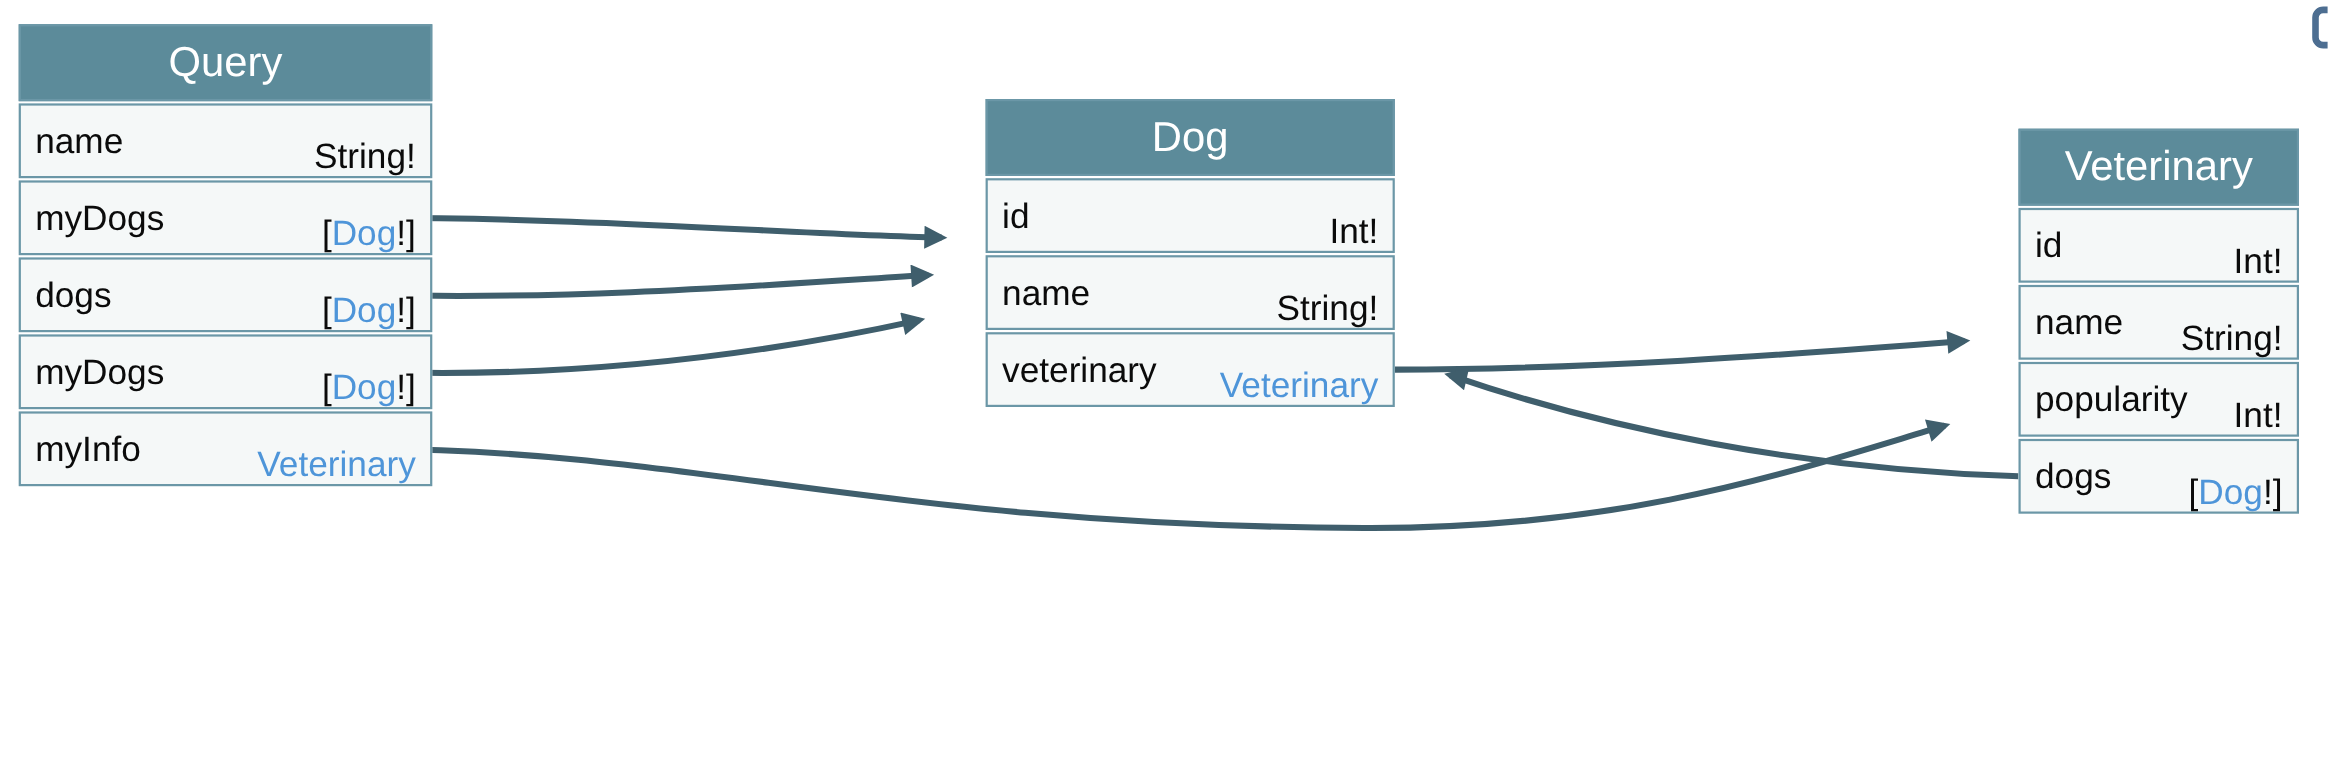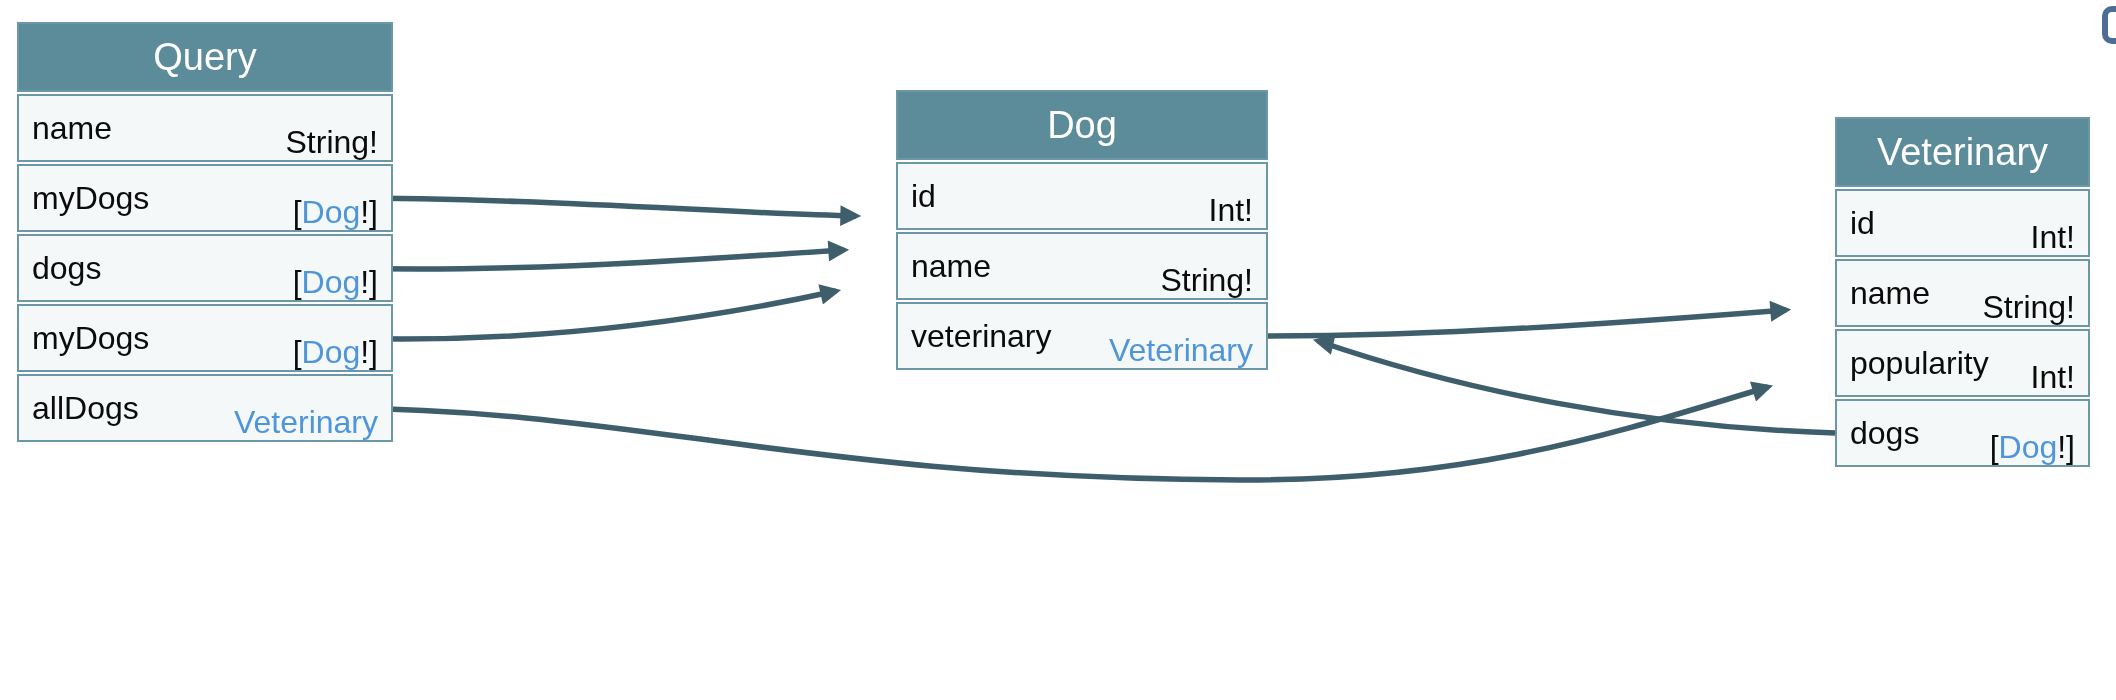--- a/index.html
+++ b/index.html
@@ -69,21 +69,21 @@
         </div>
         <div class="row">
           <span class="fname">dogs</span>
           <span class="ftype"><span>[</span><span class="type-link">Dog</span><span>!]</span></span>
         </div>
         <div class="row">
           <span class="fname">myDogs</span>
           <span class="ftype"><span>[</span><span class="type-link">Dog</span><span>!]</span></span>
         </div>
         <div class="row">
-          <span class="fname">allDogs</span>
+          <span class="fname">myInfo</span>
           <span class="ftype"><span class="type-link">Veterinary</span></span>
         </div>
       </div>
   </div>
 
   <div class="node" style="left: 896px; top: 90px; width: 372px;">
     <div class="node-header">
       <span class="node-title">Dog</span>
     </div>
     <div class="node-rows">

